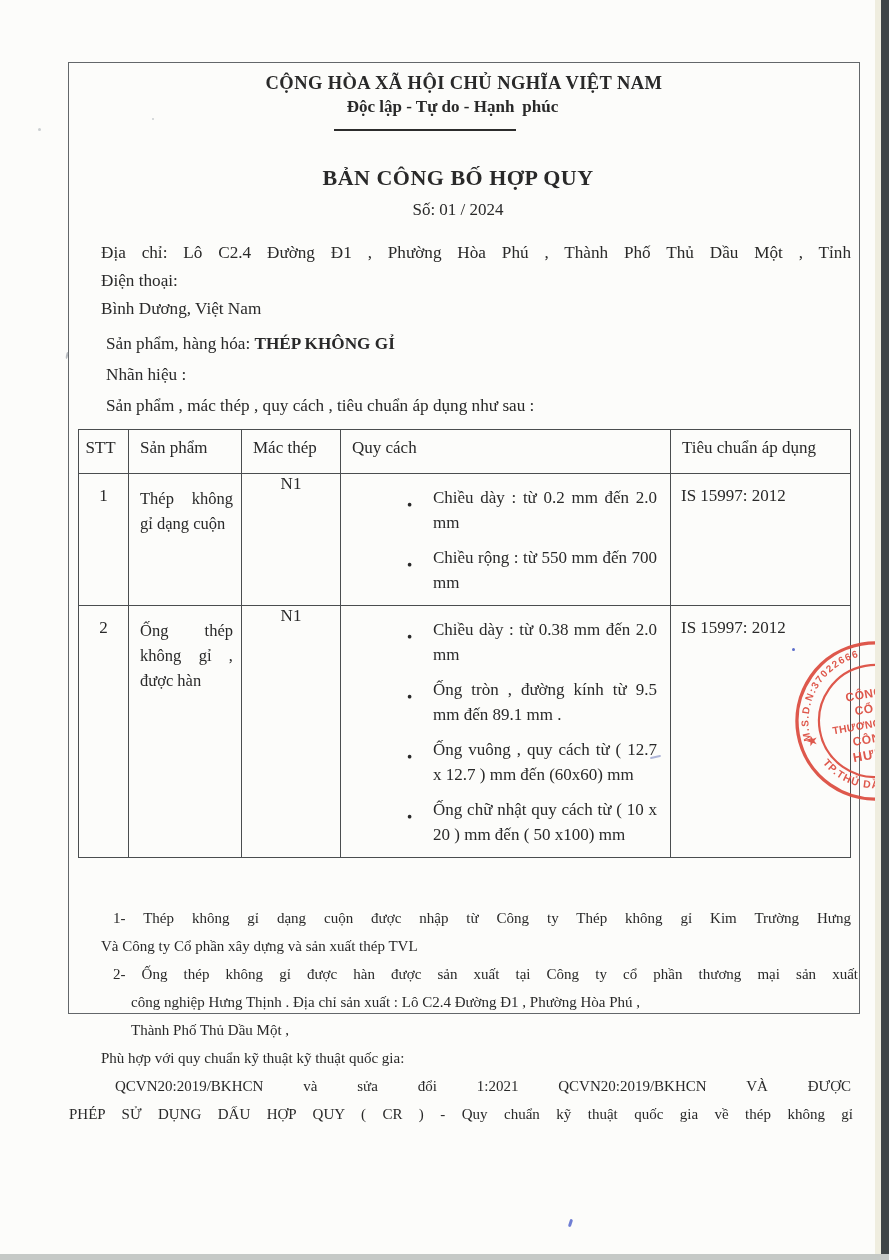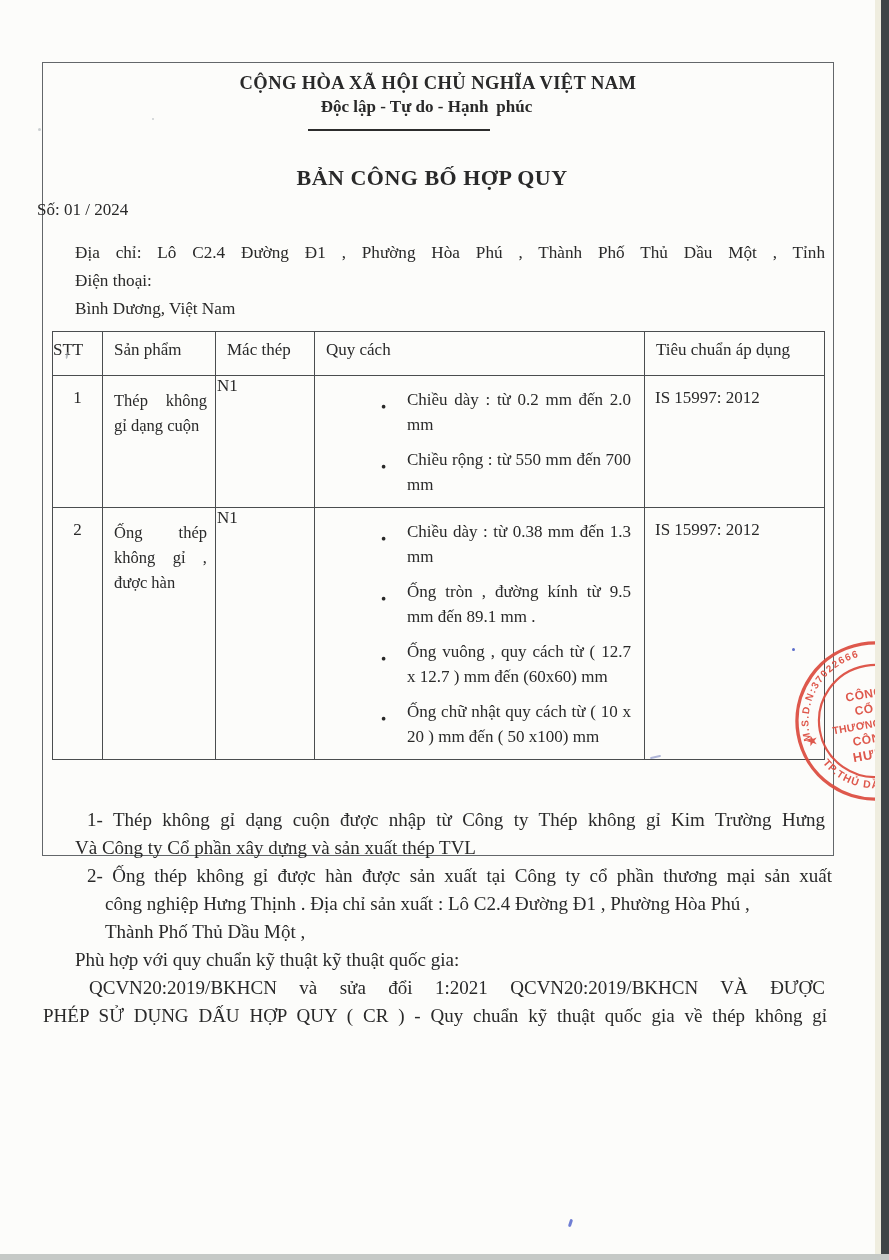--- a/index.html
+++ b/index.html
@@ -3,21 +3,21 @@
 <meta charset="utf-8">
 <style>
   html,body{margin:0;padding:0;}
   body{
     width:889px;height:1260px;position:relative;overflow:hidden;
     background:#fcfcfa;
     font-family:"Liberation Serif","DejaVu Serif",serif;
     color:#292929;
   }
   .page-frame{
-    position:absolute;left:42px;top:62px;width:792px;height:794px;
+    position:absolute;left:68px;top:62px;width:792px;height:952px;
     border:1.6px solid #63676a;box-sizing:border-box;
     padding-top:9px;background:transparent;
   }
   
   .nat-title{
     text-align:center;font-weight:bold;font-size:18.5px;line-height:23px;
     letter-spacing:.4px;
   }
   .motto{
     text-align:center;font-weight:bold;font-size:17px;line-height:24px;
@@ -27,58 +27,58 @@
     border-bottom:2.2px solid #2c2c2c;
     padding-left:13px;padding-right:2px;padding-bottom:10px;
     display:inline-block;
   }
   .motto .tail{margin-left:6px;}
   .doc-title{
     text-align:center;font-weight:bold;font-size:22px;line-height:28px;
     margin-top:33px;letter-spacing:.5px;transform:translateX(-6px);
   }
   .doc-num{
-    text-align:left;font-size:17px;line-height:25px;margin-top:5px;
+    text-align:center;font-size:17px;line-height:25px;margin-top:5px;
     transform:translateX(-6px);
   }
   
   .info{margin:17px 20px 0 32px;font-size:17.2px;line-height:28px;}
   .info .just{text-align:justify;text-align-last:justify;width:750px;}
   .product-block{margin:5px 20px 0 37px;font-size:17.2px;line-height:31px;}
   .bold{font-weight:bold;}
   
   table.spec{
     border-collapse:collapse;table-layout:fixed;
     margin:8px 0 0 9px;width:772px;
     font-size:17px;
   }
   table.spec th,table.spec td{
     border:1.6px solid #4a4d4f;vertical-align:top;
     font-weight:normal;box-sizing:border-box;
   }
   table.spec thead tr{height:44px;}
   table.spec th{text-align:left;padding:8px 6px 0 11px;font-size:17px;}
-  table.spec th.c{padding-left:0;}
+  table.spec th.c{text-align:center;padding-left:0;}
   tr.row-1 td{height:96px;}
   tr.row-2 td{height:232px;}
   td.stt{text-align:center;padding-top:12px;}
   td.sp{padding:12px 8px 0 11px;text-align:justify;font-size:16.5px;line-height:25px;}
-  td.mt{padding-top:0;}
+  td.mt{text-align:center;padding-top:0;}
   td.qc{padding:0;}
   td.qc ul{margin:11px 0 0 0;padding:0 13px 0 63px;list-style:none;}
   td.qc li{
     position:relative;padding-left:29px;margin-bottom:10px;
     text-align:justify;line-height:25px;
   }
   td.qc li::before{
     content:"●";position:absolute;left:3px;top:7px;font-size:8.5px;
   }
   td.tc{padding:12px 18px 0 10px;}
   
-  .notes{margin:46px 0 18px 32px;width:752px;font-size:19px;line-height:28px;}
+  .notes{margin:46px 0 18px 32px;width:752px;font-size:15px;line-height:28px;}
   .notes .ln{white-space:nowrap;}
   .jl{text-align:justify;text-align-last:justify;white-space:normal!important;}
   .n1{margin-left:12px;width:738px;}
   .n3{margin-left:12px;width:745px;}
   .n4{margin-left:30px;}
   .n5{margin-left:30px;}
   .n8{margin-left:14px;width:736px;}
   .n9{margin-left:-32px;width:784px;}
   
   .stamp{position:absolute;left:765px;top:611px;width:220px;height:220px;opacity:.92;}
@@ -107,20 +107,25 @@
 
   <div class="doc-title">BẢN CÔNG BỐ HỢP QUY</div>
   <div class="doc-num">Số: 01 / 2024</div>
 
   <div class="info">
     <div class="just">Địa chỉ: Lô C2.4 Đường Đ1 , Phường Hòa Phú , Thành Phố Thủ Dầu Một , Tỉnh</div>
     <div>Điện thoại:</div>
     <div>Bình Dương, Việt Nam</div>
   </div>
 
+  <div class="product-block">
+    <div><span>Sản phẩm, hàng hóa:</span> <span class="bold">THÉP KHÔNG GỈ</span></div>
+    <div>Nhãn hiệu :</div>
+    <div>Sản phẩm , mác thép , quy cách , tiêu chuẩn áp dụng như sau :</div>
+  </div>
 
   <table class="spec">
     <colgroup>
       <col style="width:50px">
         <col style="width:113px">
         <col style="width:99px">
         <col style="width:330px">
         <col style="width:180px">
     </colgroup>
     <thead>
@@ -144,21 +149,21 @@
           </ul>
         </td>
         <td class="tc">IS 15997: 2012</td>
       </tr>
       <tr class="row-2">
         <td class="stt">2</td>
         <td class="sp">Ống thép không gỉ , được hàn</td>
         <td class="mt">N1</td>
         <td class="qc">
           <ul>
-            <li>Chiều dày : từ 0.38 mm đến 1.3 mm</li>
+            <li>Chiều dày : từ 0.38 mm đến 2.0 mm</li>
             <li>Ống tròn , đường kính từ 9.5 mm đến 89.1 mm .</li>
             <li>Ống vuông , quy cách từ ( 12.7 x 12.7 ) mm đến (60x60) mm</li>
             <li>Ống chữ nhật quy cách từ ( 10 x 20 ) mm đến ( 50 x100) mm</li>
           </ul>
         </td>
         <td class="tc">IS 15997: 2012</td>
       </tr>
     </tbody>
   </table>
 

